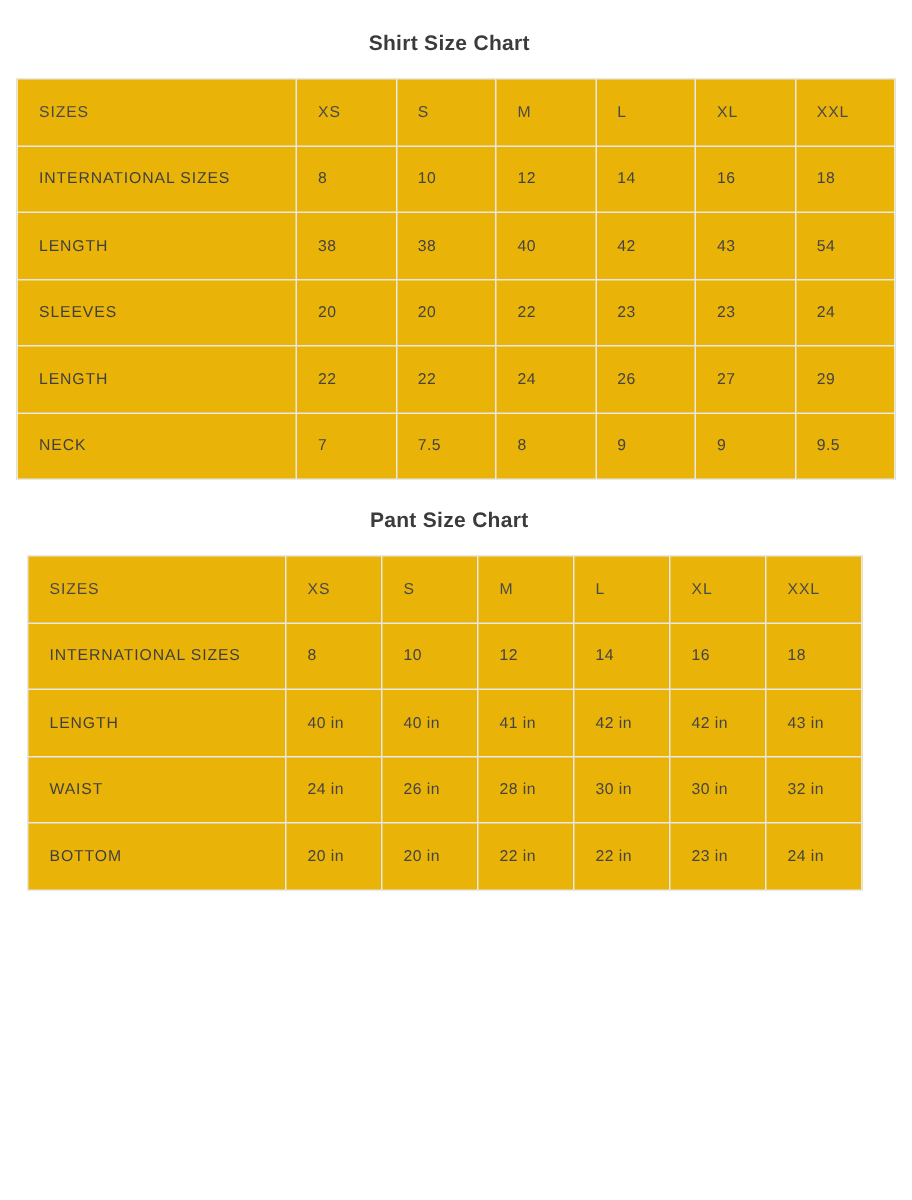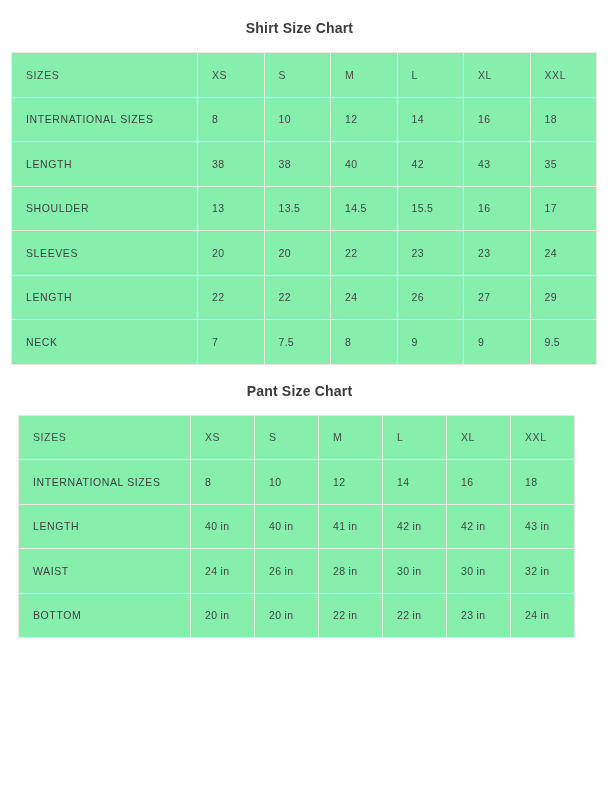--- a/index.html
+++ b/index.html
@@ -34,21 +34,21 @@
     padding-bottom: 16px;
   }
   #pant-block .chart-title {
     padding-top: 18px;
     padding-bottom: 16px;
   }
   table.size-table {
     border-collapse: collapse;
     table-layout: fixed;
     border: 1px solid #e2e2e2;
-    background: #86efac;
+    background: #eab308;
   }
   #shirt-table {
     width: 585px;
     margin-left: 11px;
   }
   #pant-table {
     width: 556px;
     margin-left: 18px;
   }
   table.size-table td {
@@ -117,30 +117,21 @@
           <td>16</td>
           <td>18</td>
         </tr>
         <tr>
           <td class="label-cell">LENGTH</td>
           <td>38</td>
           <td>38</td>
           <td>40</td>
           <td>42</td>
           <td>43</td>
-          <td>35</td>
-        </tr>
-        <tr>
-          <td class="label-cell">SHOULDER</td>
-          <td>13</td>
-          <td>13.5</td>
-          <td>14.5</td>
-          <td>15.5</td>
-          <td>16</td>
-          <td>17</td>
+          <td>54</td>
         </tr>
         <tr>
           <td class="label-cell">SLEEVES</td>
           <td>20</td>
           <td>20</td>
           <td>22</td>
           <td>23</td>
           <td>23</td>
           <td>24</td>
         </tr>

